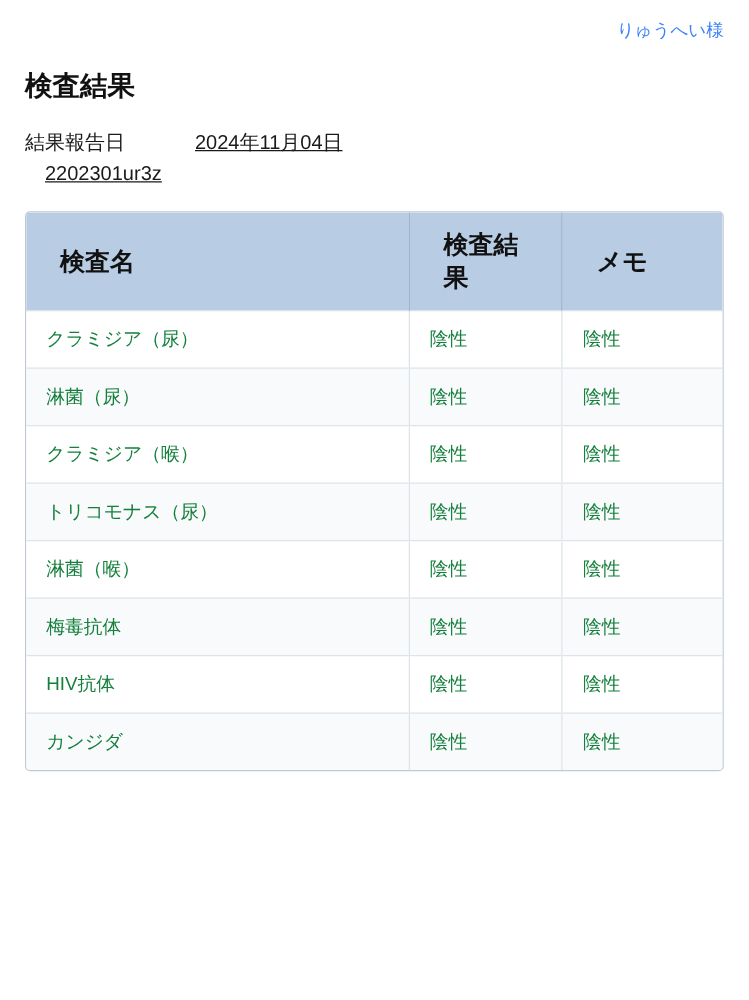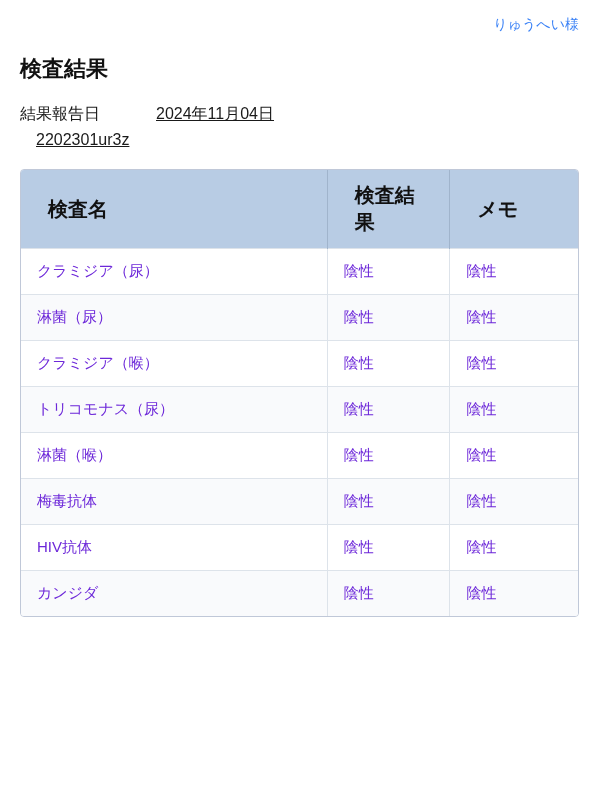--- a/index.html
+++ b/index.html
@@ -87,21 +87,21 @@
     }
 
     tbody tr:nth-child(odd) {
       background-color: #ffffff;
     }
 
     tbody td {
       padding: 13px 16px;
       font-size: 15px;
       border-right: 1px solid #dde3ea;
-      color: #6d28d9;
+      color: #15803d;
       vertical-align: middle;
     }
 
     tbody td:last-child {
       border-right: none;
     }
 
     .col-name {
       width: 55%;
     }

